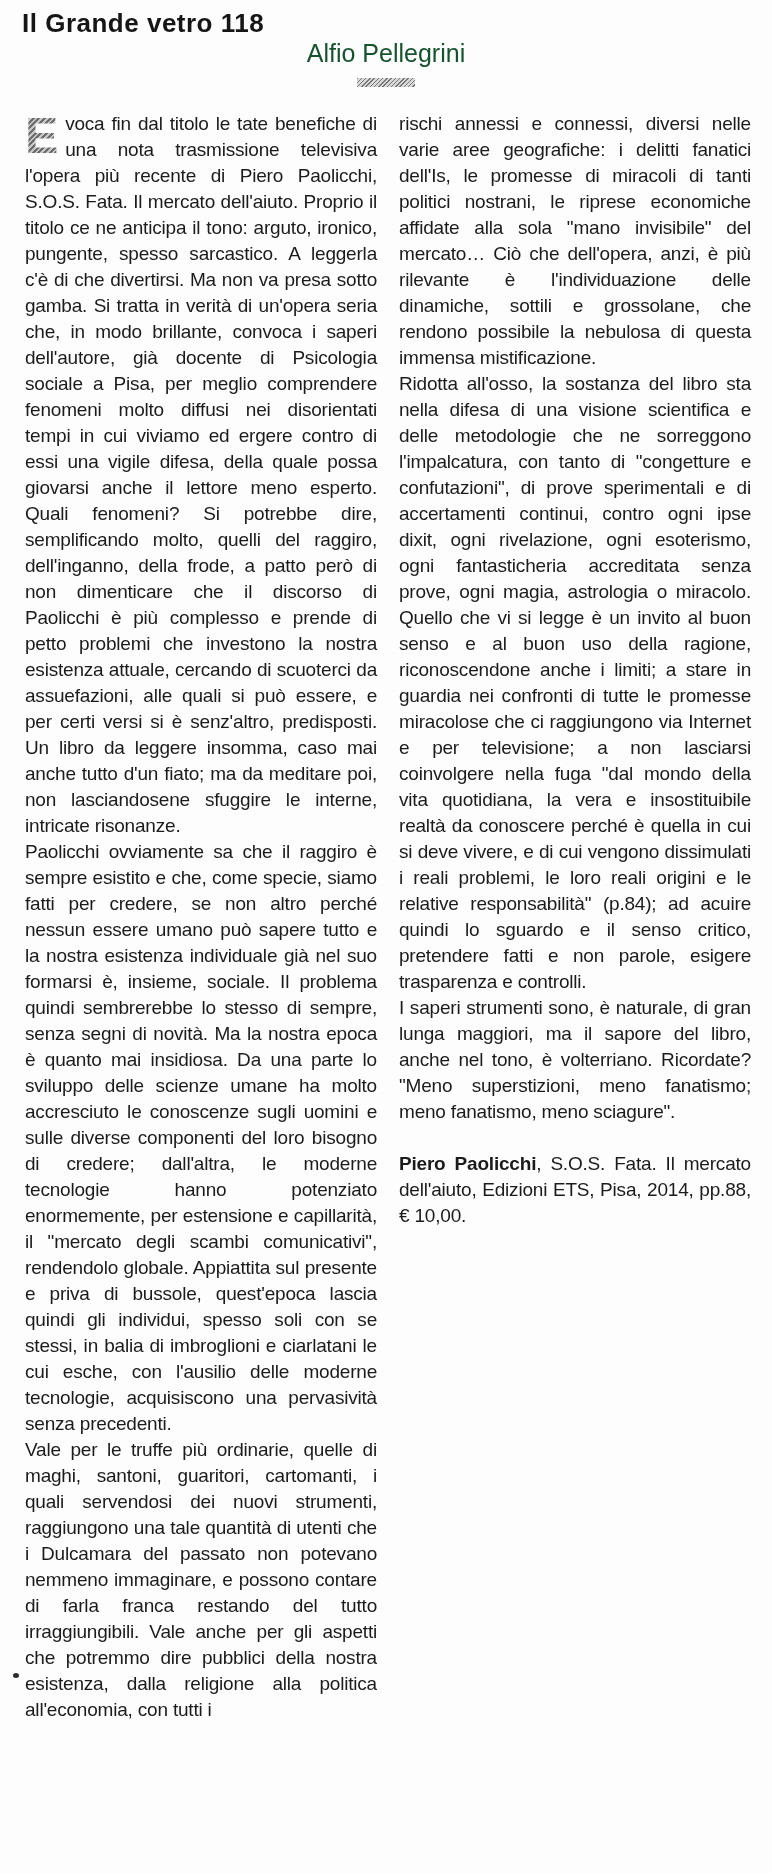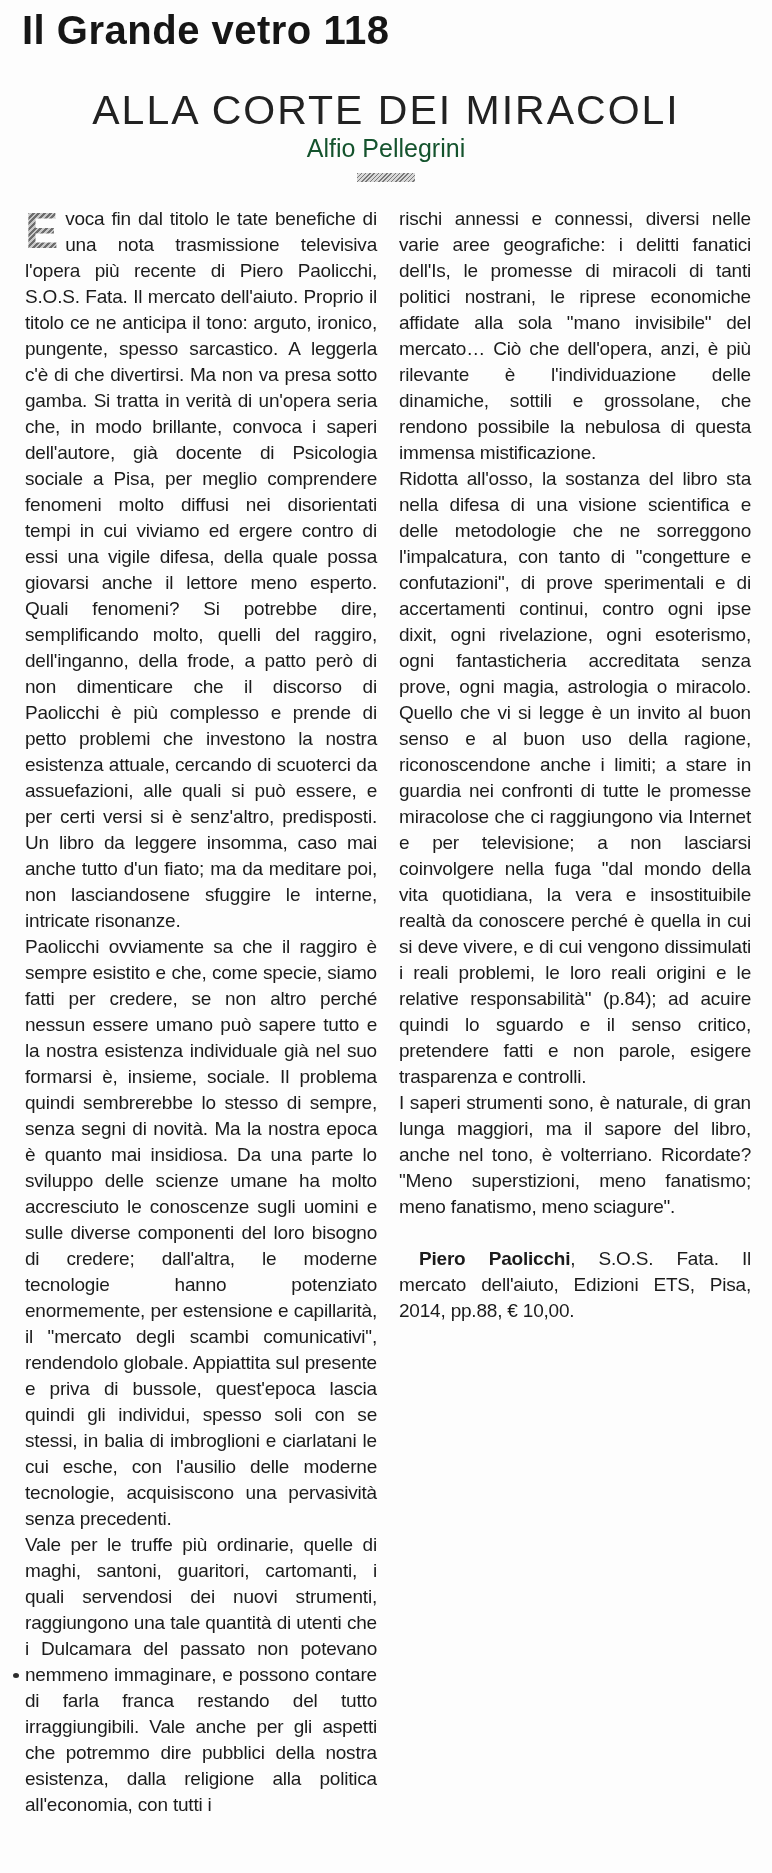--- a/index.html
+++ b/index.html
@@ -6,21 +6,21 @@
   .page{
     position:relative;
     width:772px;height:1873px;
     background:#fdfdfd;
     overflow:hidden;
     font-family:"Liberation Sans", sans-serif;
     color:#1b1b1b;
   }
   .masthead{
     padding:8px 0 0 22px;
-    font-size:40px;
+    font-size:26px;
     font-weight:700;
     letter-spacing:.5px;
     color:#161616;
   }
   .article-title{
     margin-top:34px;
     text-align:center;
     font-size:41px;
     font-weight:300;
     letter-spacing:2px;
@@ -53,21 +53,21 @@
     text-align:justify;
     font-size:19px;
     line-height:26px;
     letter-spacing:-0.2px;
     color:#1b1b1b;
     hyphens:auto;
     -webkit-hyphens:auto;
   }
   .col p.ref{margin-top:26px;}
   .it{}
-  .bd{font-weight:700;margin-left:20px;}
+  .bd{font-weight:700;}
   .dropcap{
     float:left;
     font-size:50px;
     line-height:44px;
     font-weight:700;
     margin:3px 7px 0 0;
     color:#8c8c8c;
   }
   @supports ((-webkit-background-clip:text) or (background-clip:text)){
     .dropcap{
@@ -83,21 +83,20 @@
     width:6px;height:5px;
     border-radius:50%;
     background:#2c2c2c;
   }
 </style>
 </head>
 <body>
 
 <div class="page">
   <div class="masthead">Il Grande vetro 118</div>
-  <div class="article-title">ALLA CORTE DEI MIRACOLI</div>
   <div class="author">Alfio Pellegrini</div>
   <div class="ornament"></div>
   <div class="columns">
     <div class="col">
         <p><span class="dropcap">E</span><span>voca fin dal titolo le tate benefiche di una nota trasmissione televisiva l'opera più recente di Piero Paolicchi, </span><span class="it">S.O.S. Fata. Il mercato dell'aiuto.</span><span> Proprio il titolo ce ne anticipa il tono: arguto, ironico, pungente, spesso sarcastico. A leggerla c'è di che divertirsi. Ma non va presa sotto gamba. Si tratta in verità di un'opera seria che, in modo brillante, convoca i saperi dell'autore, già docente di Psicologia sociale a Pisa, per meglio comprendere fenomeni molto diffusi nei disorientati tempi in cui viviamo ed ergere contro di essi una vigile difesa, della quale possa giovarsi anche il lettore meno esperto. Quali fenomeni? Si potrebbe dire, semplificando molto, quelli del raggiro, dell'inganno, della frode, a patto però di non dimenticare che il discorso di Paolicchi è più complesso e prende di petto problemi che investono la nostra esistenza attuale, cercando di scuoterci da assuefazioni, alle quali si può essere, e per certi versi si è senz'altro, predisposti. Un libro da leggere insomma, caso mai anche tutto d'un fiato; ma da meditare poi, non lasciandosene sfuggire le interne, intricate risonanze.</span></p>
         <p><span>Paolicchi ovviamente sa che il raggiro è sempre esistito e che, come specie, siamo fatti per credere, se non altro perché nessun essere umano può sapere tutto e la nostra esistenza individuale già nel suo formarsi è, insieme, sociale. Il problema quindi sembrerebbe lo stesso di sempre, senza segni di novità. Ma la nostra epoca è quanto mai insidiosa. Da una parte lo sviluppo delle scienze umane ha molto accresciuto le conoscenze sugli uomini e sulle diverse componenti del loro bisogno di credere; dall'altra, le moderne tecnologie hanno potenziato enormemente, per estensione e capillarità, il "mercato degli scambi comunicativi", rendendolo globale. Appiattita sul presente e priva di bussole, quest'epoca lascia quindi gli individui, spesso soli con se stessi, in balia di imbroglioni e ciarlatani le cui esche, con l'ausilio delle moderne tecnologie, acquisiscono una pervasività senza precedenti.</span></p>
         <p><span>Vale per le truffe più ordinarie, quelle di maghi, santoni, guaritori, cartomanti, i quali servendosi dei nuovi strumenti, raggiungono una tale quantità di </span><span class="it">utenti</span><span> che i Dulcamara del passato non potevano nemmeno immaginare, e possono contare di farla franca restando del tutto irraggiungibili. Vale anche per gli aspetti che potremmo dire pubblici della nostra esistenza, dalla religione alla politica all'economia, con tutti i</span></p>
       </div>
     <div class="col">
         <p><span>rischi annessi e connessi, diversi nelle varie aree geografiche: i delitti fanatici dell'Is, le promesse di miracoli di tanti politici nostrani, le riprese economiche affidate alla sola "mano invisibile" del mercato… Ciò che dell'opera, anzi, è più rilevante è l'individuazione delle dinamiche, sottili e grossolane, che rendono possibile la nebulosa di questa immensa mistificazione.</span></p>

